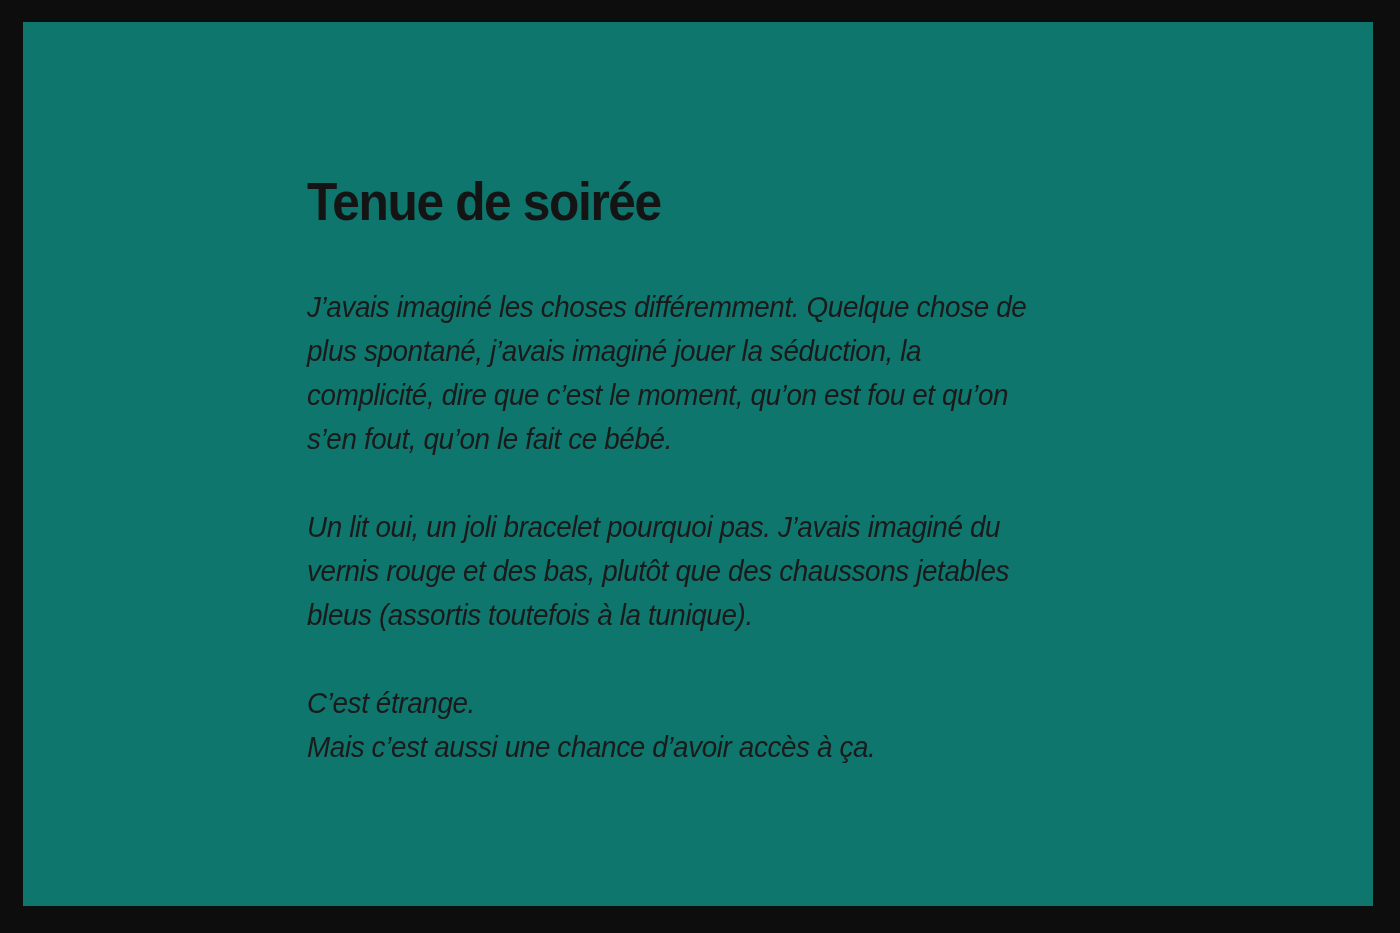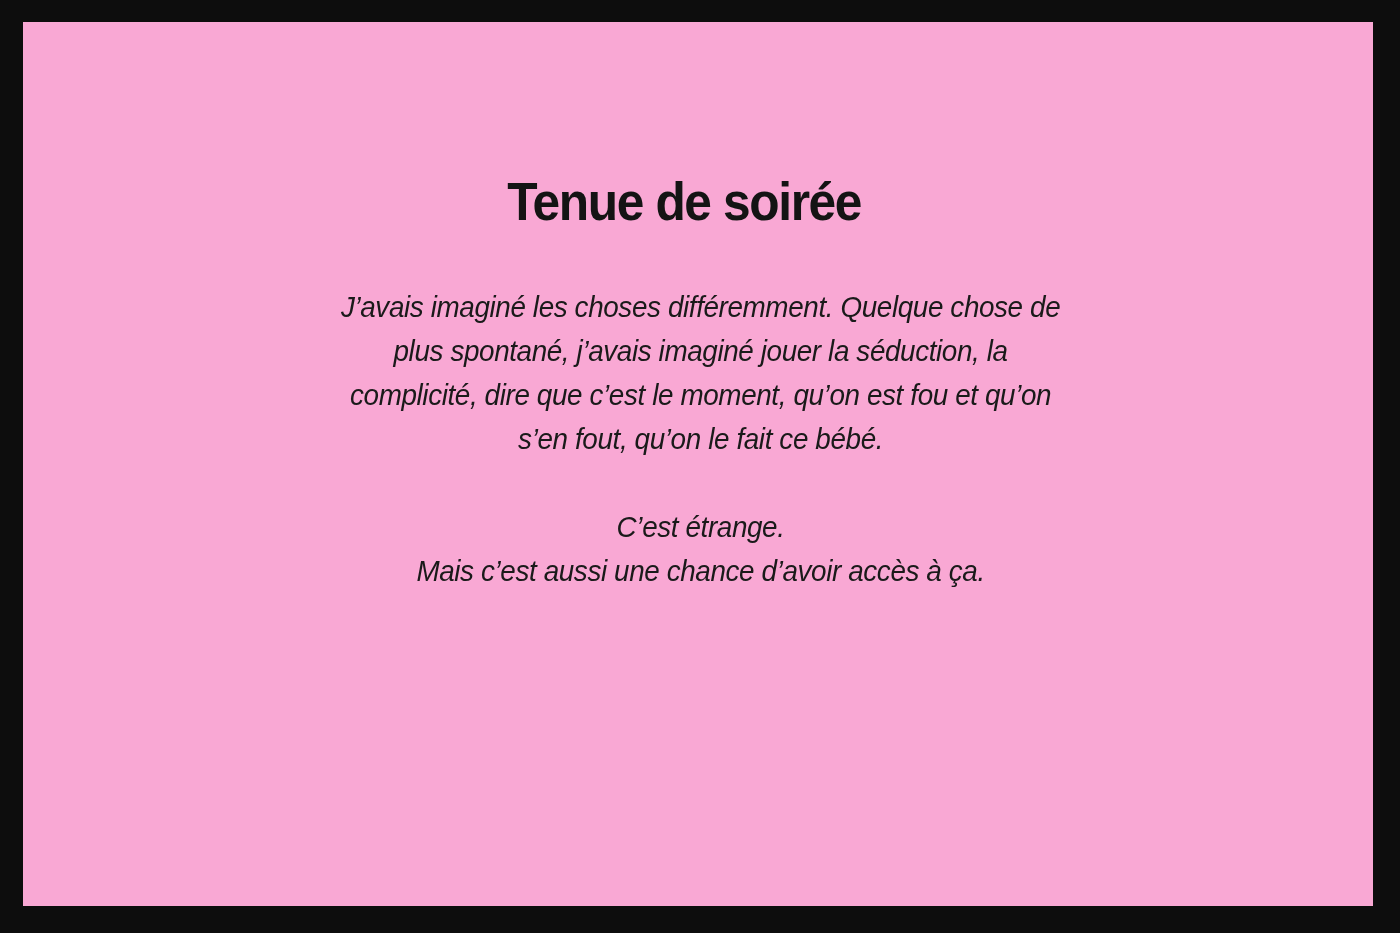--- a/index.html
+++ b/index.html
@@ -13,22 +13,21 @@
     position: relative;
     overflow: hidden;
     font-family: "Liberation Sans", sans-serif;
   }
   .page {
     position: absolute;
     left: 23px;
     top: 22px;
     width: 1350px;
     height: 884px;
-    background: #f9a8d4;
-    text-align: center;
+    background: #0f766e;
   }
   .content {
     position: absolute;
     left: 284px;
     top: 150px;
     width: 820px;
   }
   .title {
     margin: 0 0 54px 0;
     font-size: 54px;
@@ -65,20 +64,25 @@
 
     <h1 class="title">Tenue de soirée</h1>
 
     <div class="para">
       <span class="line">J’avais imaginé les choses différemment. Quelque chose de</span>
       <span class="line">plus spontané, j’avais imaginé jouer la séduction, la</span>
       <span class="line">complicité, dire que c’est le moment, qu’on est fou et qu’on</span>
       <span class="line">s’en fout, qu’on le fait ce bébé.</span>
     </div>
 
+    <div class="para">
+      <span class="line">Un lit oui, un joli bracelet pourquoi pas. J’avais imaginé du</span>
+      <span class="line">vernis rouge et des bas, plutôt que des chaussons jetables</span>
+      <span class="line">bleus (assortis toutefois à la tunique).</span>
+    </div>
 
     <div class="para">
       <span class="line">C’est étrange.</span>
       <span class="line">Mais c’est aussi une chance d’avoir accès à ça.</span>
     </div>
 
   </div>
 </div>
 
 </body></html>

